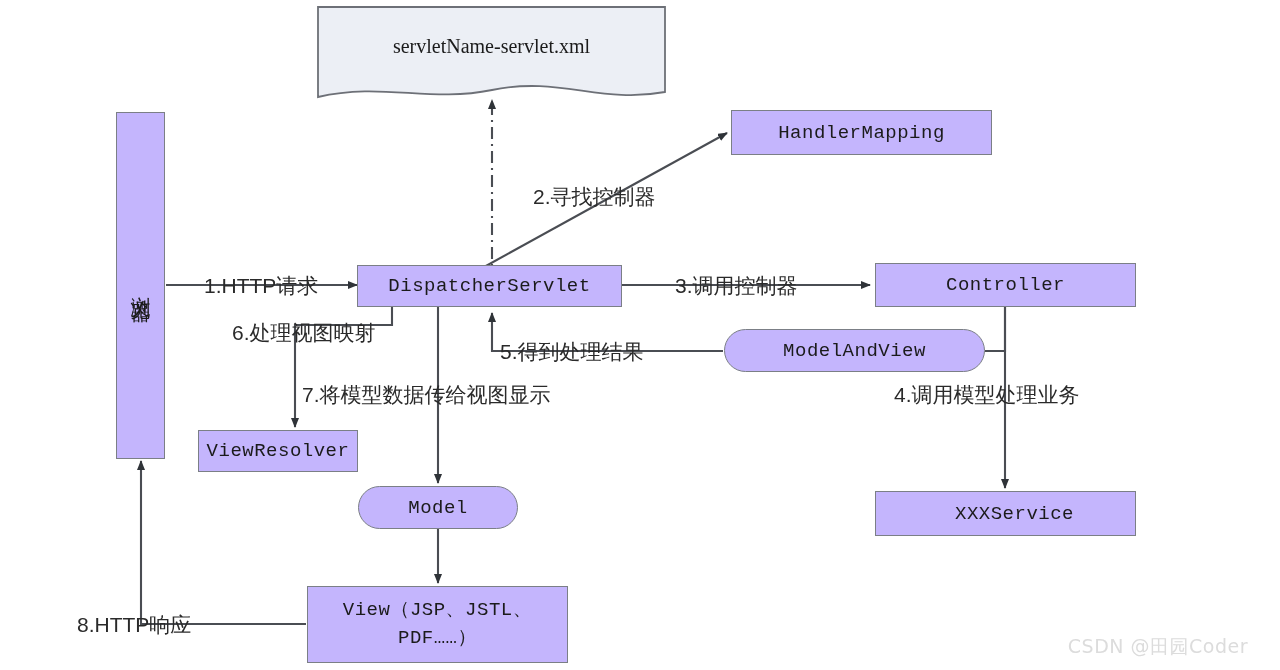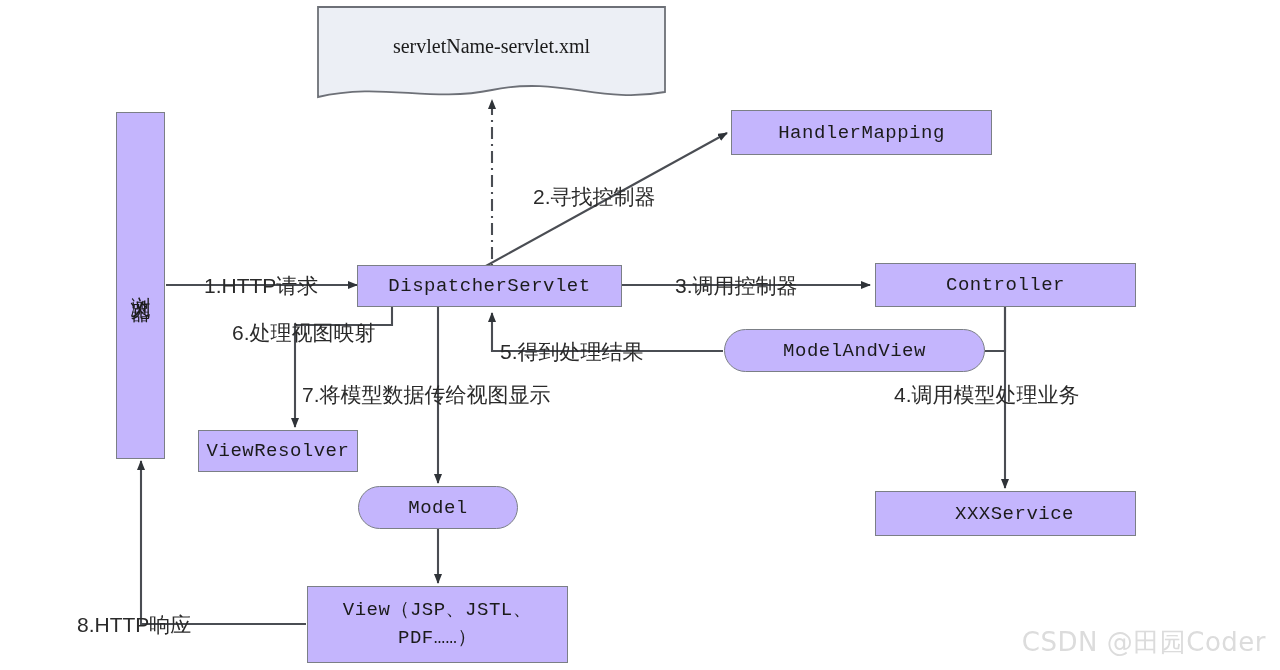--- a/index.html
+++ b/index.html
@@ -20,22 +20,22 @@
           letter-spacing:4px;}
 
   .lbl{position:absolute;color:#2a2a2a;white-space:nowrap;
        font-family:Liberation Sans, sans-serif;font-size:21px;}
 
   .docbox{position:absolute;}
   .doctext{position:absolute;width:100%;text-align:center;
            font-family:"Liberation Serif","DejaVu Serif",serif;
            font-size:20px;color:#1b1b1b;}
 
-  .wm{position:absolute;right:14px;bottom:10px;color:#dcdcdc;
-      font-family:"DejaVu Sans",sans-serif;font-size:26px;letter-spacing:.5px;}
+  .wm{position:absolute;right:32px;bottom:10px;color:#dcdcdc;
+      font-family:"DejaVu Sans",sans-serif;font-size:19px;letter-spacing:.5px;}
 </style>
 </head>
 <body>
 
 <div id="stage">
 
   <svg class="layer" viewBox="0 0 1280 670">
     <defs>
       <marker id="ah" markerWidth="11" markerHeight="11" refX="9" refY="4" orient="auto" markerUnits="userSpaceOnUse">
         <path d="M0,0 L10,4 L0,8 z" fill="#2f3338"></path>

